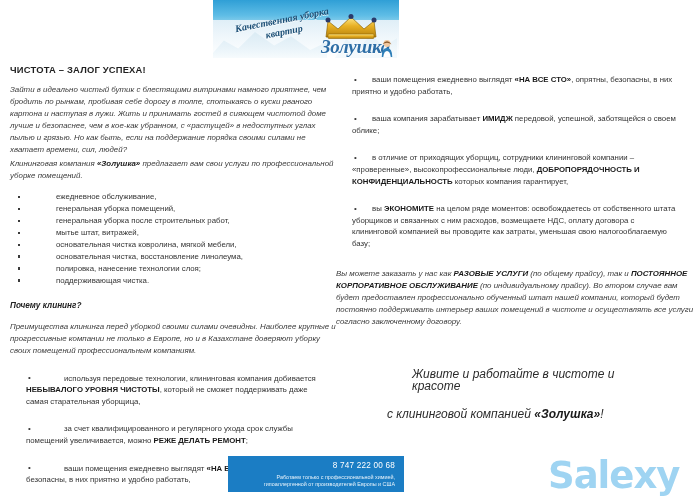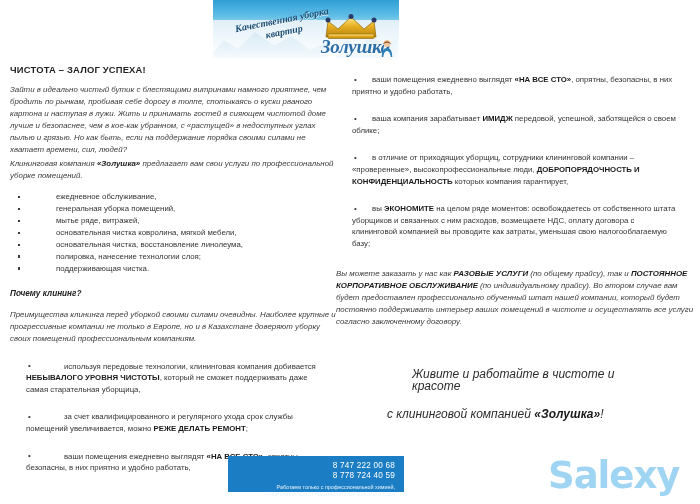--- a/index.html
+++ b/index.html
@@ -277,21 +277,22 @@
 
   <h1 class="headline">ЧИСТОТА – ЗАЛОГ УСПЕХА!</h1>
 
   <p class="para">Зайти в идеально чистый бутик с блестящими витринами намного приятнее, чем бродить по рынкам, пробивая себе дорогу в толпе, спотыкаясь о куски рваного картона и наступая в лужи. Жить и принимать гостей в сияющем чистотой доме лучше и безопаснее, чем в кое-как убранном, с «растущей» в недоступных углах пылью и грязью. Но как быть, если на поддержание порядка своими силами не хватает времени, сил, людей?</p>
 
   <p class="para tight"><span>Клининговая компания </span><b class="bi">«Золушка»</b><span> предлагает вам свои услуги по профессиональной уборке помещений.</span></p>
 
   <ul class="blist">
     <li>ежедневное обслуживание,</li>
     <li>генеральная уборка помещений,</li>
-    <li>мытье ряде, витражей,</li>
+    <li>генеральная уборка после строительных работ,</li>
+    <li>мытье штат, витражей,</li>
     <li>основательная чистка ковролина, мягкой мебели,</li>
     <li>основательная чистка, восстановление линолеума,</li>
     <li>полировка, нанесение технологии слоя;</li>
     <li>поддерживающая чистка.</li>
   </ul>
 
   <h2 class="subhead">Почему клининг?</h2>
 
   <p class="para">Преимущества клининга перед уборкой своими силами очевидны. Наиболее крупные и прогрессивные компании не только в Европе, но и в Казахстане доверяют уборку своих помещений профессиональным компаниям.</p>
 
@@ -314,18 +315,17 @@
   <p class="para" style="margin-top:18px;"><span>Вы можете заказать у нас как </span><b class="bi">РАЗОВЫЕ УСЛУГИ</b><span> (по общему прайсу), так и </span><b class="bi">ПОСТОЯННОЕ КОРПОРАТИВНОЕ ОБСЛУЖИВАНИЕ</b><span> (по индивидуальному прайсу). Во втором случае вам будет предоставлен  профессионально обученный штат нашей компании, который будет постоянно поддерживать интерьер ваших помещений в чистоте и осуществлять все услуги согласно заключенному договору.</span></p>
 </div>
 
 <div class="closing-block">
   <p class="closing">Живите и работайте в чистоте и красоте</p>
   <p class="closing l2"><span>с клининговой компанией </span><b class="bi">«Золушка»</b><span>!</span></p>
 </div>
 
 <div class="contact-box">
   <div class="phone">8 747 222 00 68</div>
-  <div class="phone">8 778 724 40 59</div>
   <div class="note">Работаем только с профессиональной химией,</div>
   <div class="note" style="margin-top:0;">гипоаллергенной от производителей Европы и США</div>
 </div>
 
 <div class="watermark">Salexy</div>
 
 </body></html>

